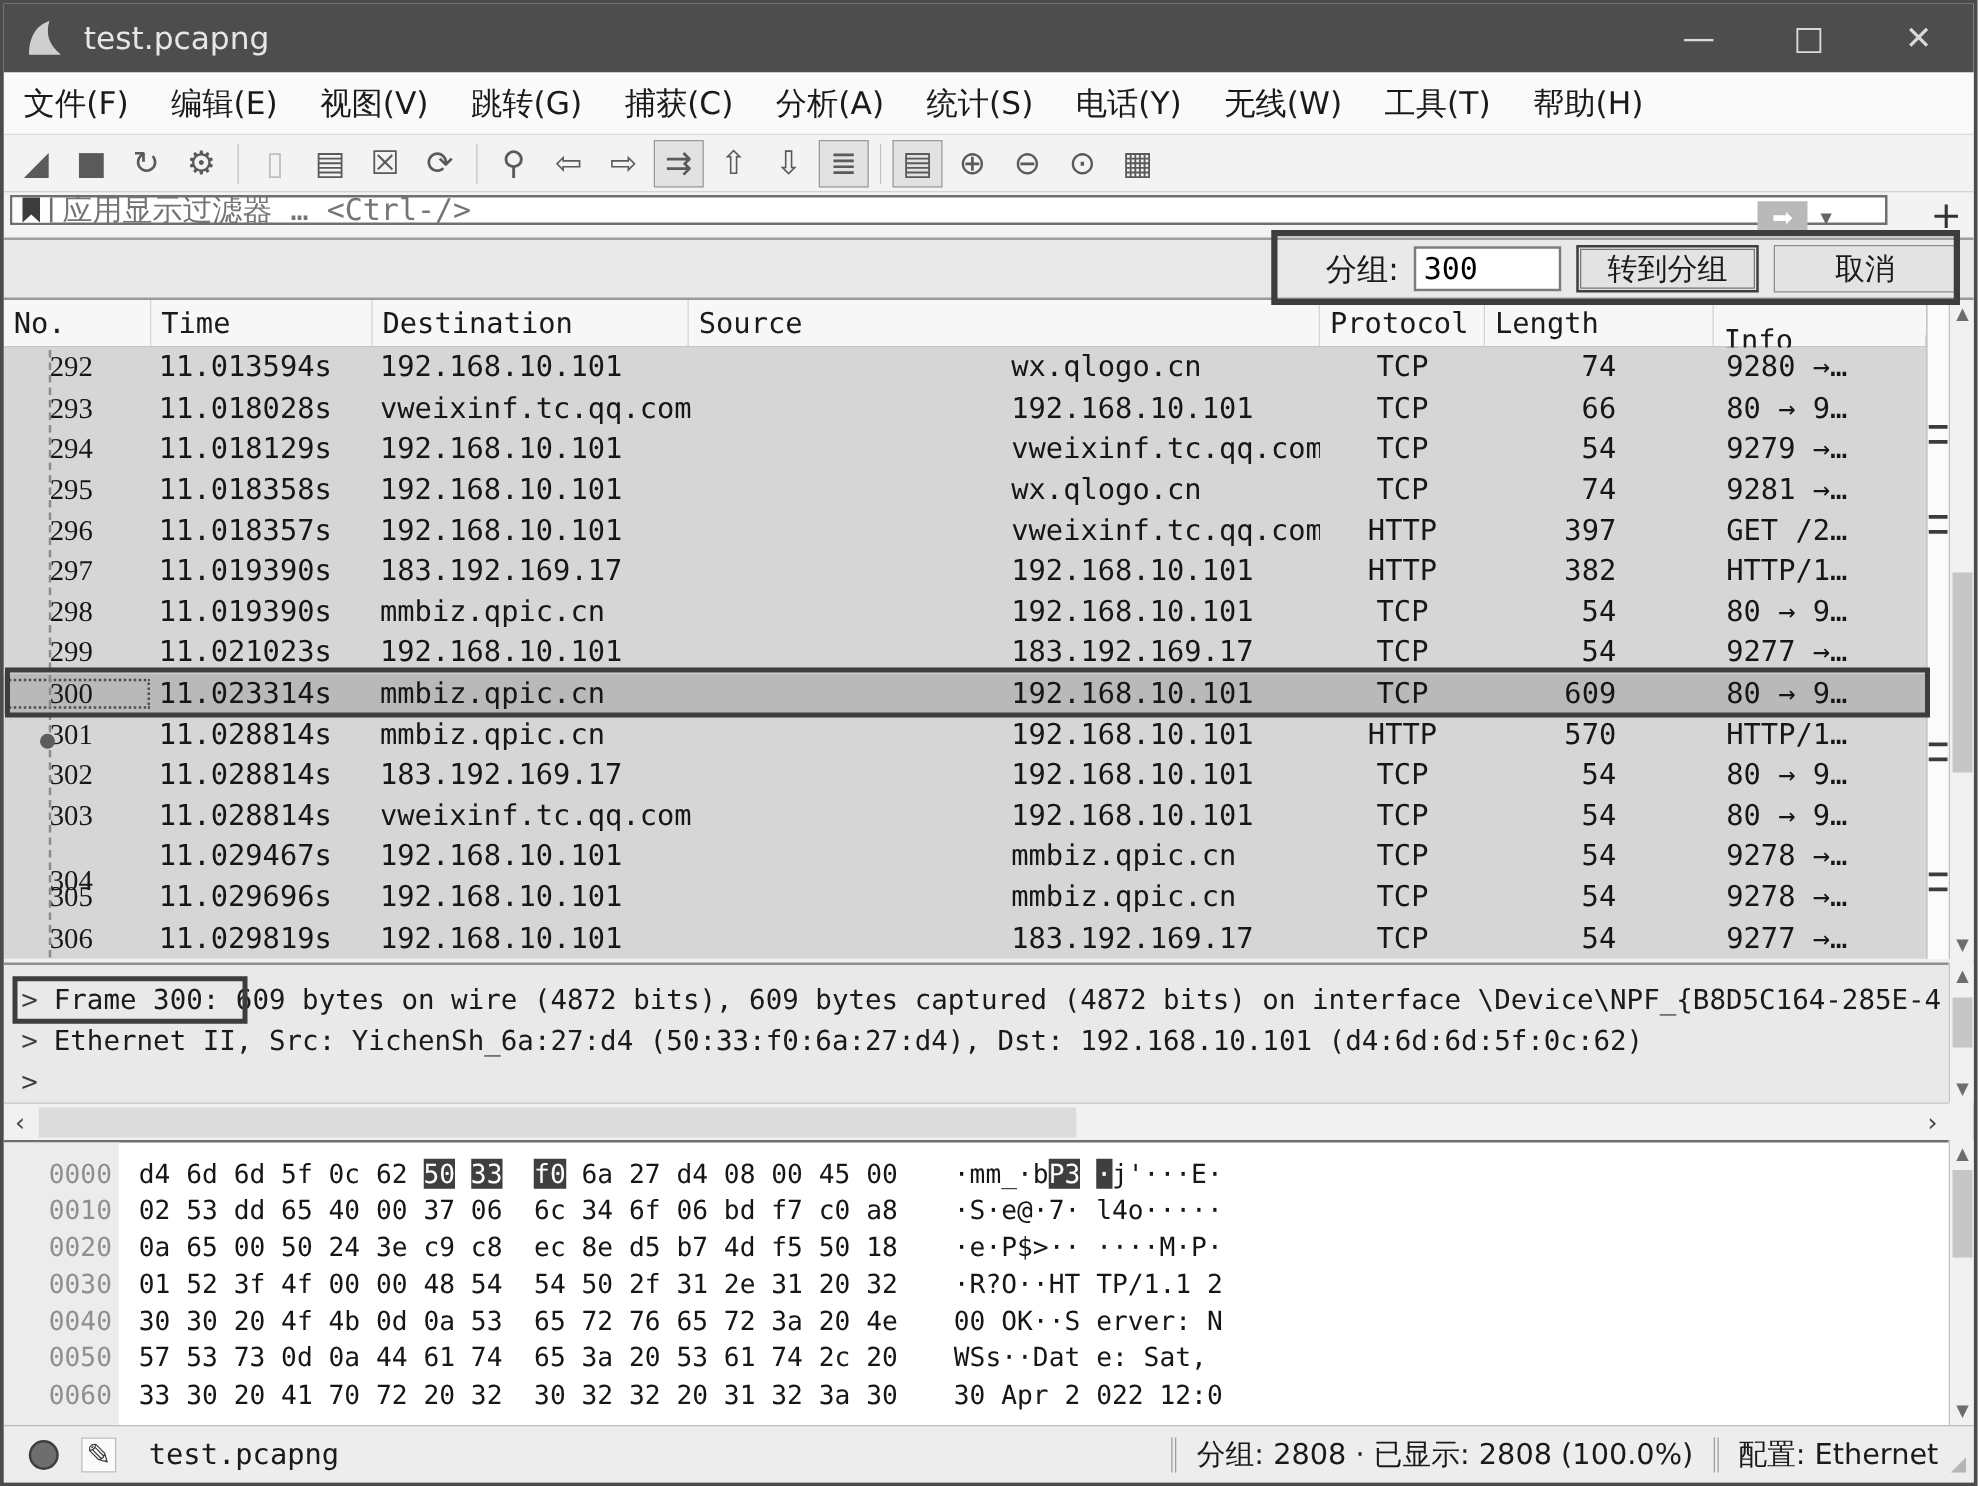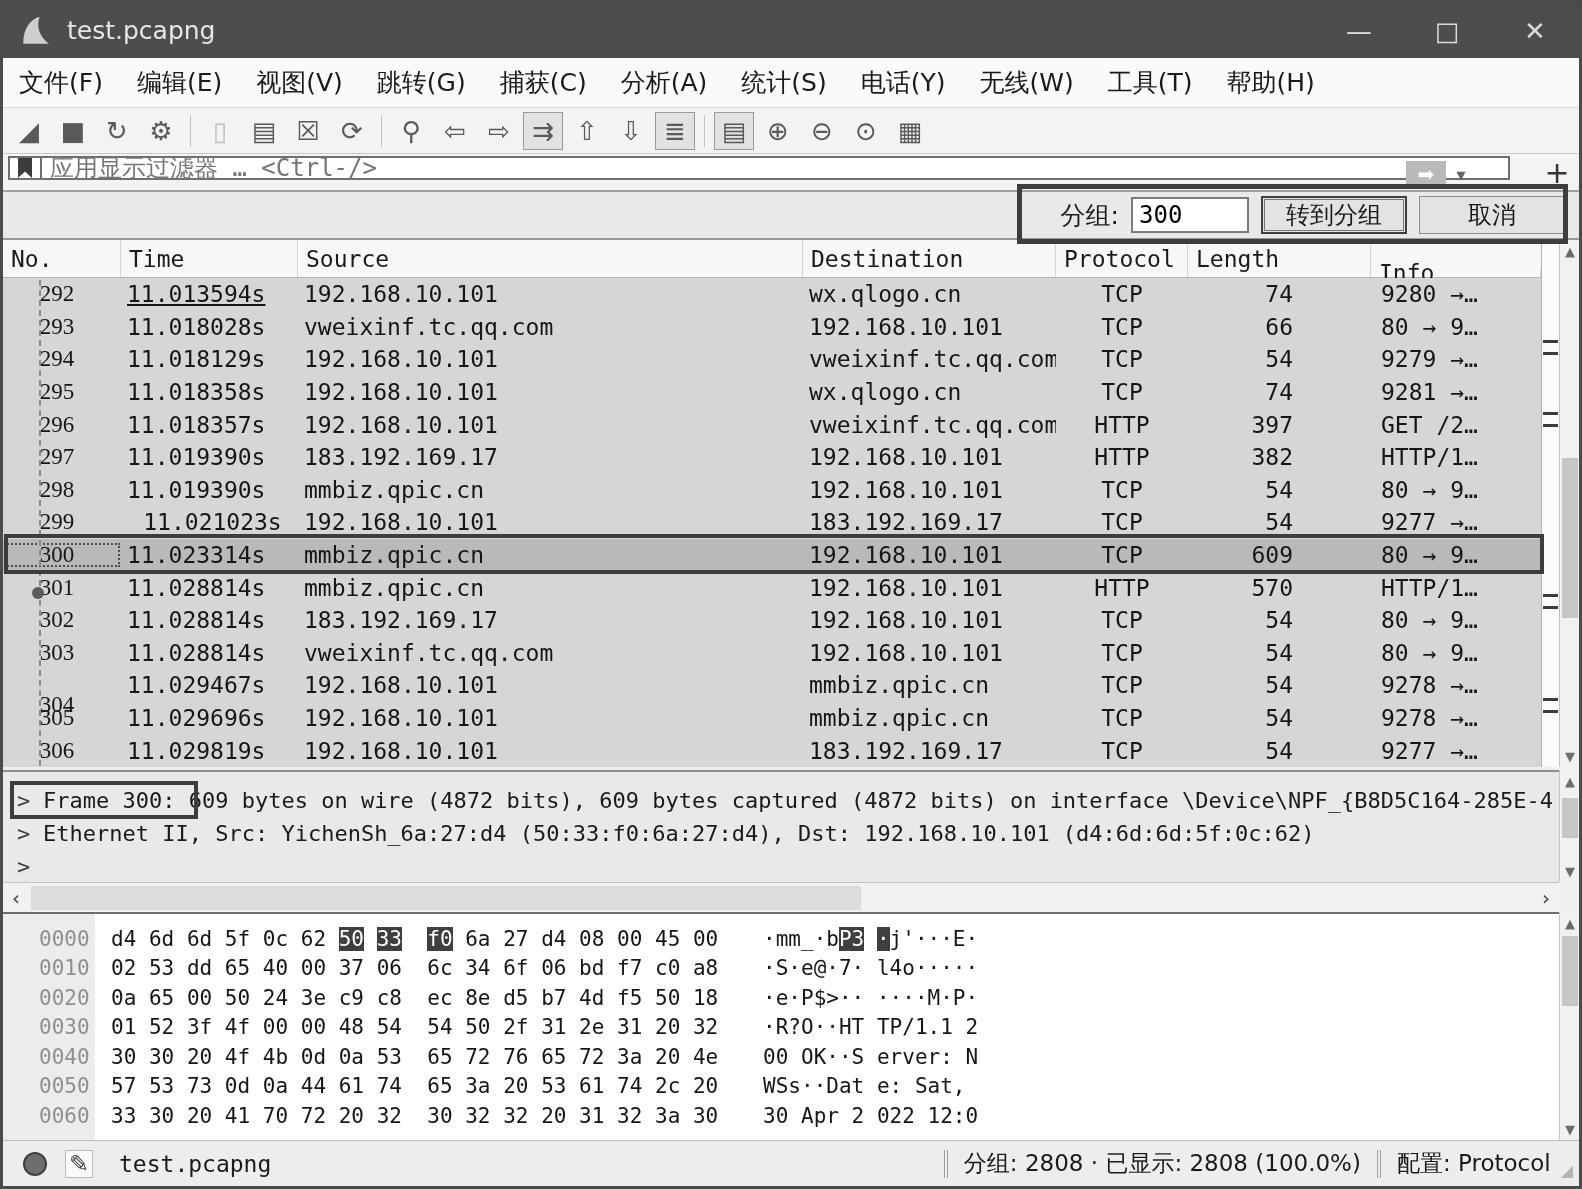--- a/index.html
+++ b/index.html
@@ -188,30 +188,30 @@
       <span id="goto-label">分组:</span>
       <input id="goto-input" value="300" style="">
       <div class="goto-btn default">转到分组</div>
       <div class="goto-btn">取消</div>
     </div>
   </div>
 
   <div id="pl-header" class="abs">
       <div class="plh-cell" style="width: 118px;">No.</div>
       <div class="plh-cell" style="width: 177px;">Time</div>
+      <div class="plh-cell" style="width: 253px;">Destination</div>
       <div class="plh-cell" style="width: 505px;">Source</div>
-      <div class="plh-cell" style="width: 253px;">Destination</div>
       <div class="plh-cell" style="width: 132px;">Protocol</div>
       <div class="plh-cell" style="width: 183px;">Length</div>
       <div class="plh-cell" style="width: 170px; margin-top: 28px;">Info</div>
     </div>
   <div id="pl-rows" class="abs">
       <div class="pl-row">
         <div class="pl-cell c0" style="width: 118px;">292</div>
-        <div class="pl-cell c1" style="width: 177px; text-decoration: underline;">11.013594s</div>
+        <div class="pl-cell c1" style="width: 177px;">11.013594s</div>
         <div class="pl-cell c2" style="width: 505px;">192.168.10.101</div>
         <div class="pl-cell c3" style="width: 253px;">wx.qlogo.cn</div>
         <div class="pl-cell c4" style="width: 132px;">TCP</div>
         <div class="pl-cell c5" style="width: 183px;">74</div>
         <div class="pl-cell c6" style="width: 170px;">9280 →…</div>
       </div>
       <div class="pl-row">
         <div class="pl-cell c0" style="width: 118px;">293</div>
         <div class="pl-cell c1" style="width: 177px;">11.018028s</div>
         <div class="pl-cell c2" style="width: 505px;">vweixinf.tc.qq.com</div>
@@ -260,21 +260,21 @@
         <div class="pl-cell c0" style="width: 118px;">298</div>
         <div class="pl-cell c1" style="width: 177px;">11.019390s</div>
         <div class="pl-cell c2" style="width: 505px;">mmbiz.qpic.cn</div>
         <div class="pl-cell c3" style="width: 253px;">192.168.10.101</div>
         <div class="pl-cell c4" style="width: 132px;">TCP</div>
         <div class="pl-cell c5" style="width: 183px;">54</div>
         <div class="pl-cell c6" style="width: 170px;">80 → 9…</div>
       </div>
       <div class="pl-row">
         <div class="pl-cell c0" style="width: 118px;">299</div>
-        <div class="pl-cell c1" style="width: 177px; text-align: center;">11.021023s</div>
+        <div class="pl-cell c1" style="width: 177px;">11.021023s</div>
         <div class="pl-cell c2" style="width: 505px;">192.168.10.101</div>
         <div class="pl-cell c3" style="width: 253px;">183.192.169.17</div>
         <div class="pl-cell c4" style="width: 132px;">TCP</div>
         <div class="pl-cell c5" style="width: 183px;">54</div>
         <div class="pl-cell c6" style="width: 170px;">9277 →…</div>
       </div>
       <div class="pl-row selected">
         <div class="pl-cell c0" style="width: 118px;">300</div>
         <div class="pl-cell c1" style="width: 177px;">11.023314s</div>
         <div class="pl-cell c2" style="width: 505px;">mmbiz.qpic.cn</div>
@@ -426,21 +426,21 @@
   </div>
 
   <div id="statusbar" class="abs">
     <div id="expert-dot"></div>
     <div id="comment-ico">✎</div>
     <span id="sb-filename">test.pcapng</span>
     <div id="sb-right">
       <div class="sb-sep"></div>
       <span>分组: 2808  ·  已显示: 2808 (100.0%)</span>
       <div class="sb-sep"></div>
-      <span>配置: Protocol</span>
+      <span>配置: Ethernet</span>
       <div id="sb-grip">◢</div>
     </div>
   </div>
 
   <div id="anno-goto" class="anno"></div>
   <div id="anno-row" class="anno"></div>
   <div id="anno-frame" class="anno"></div>
 </div>
 
 </body></html>

